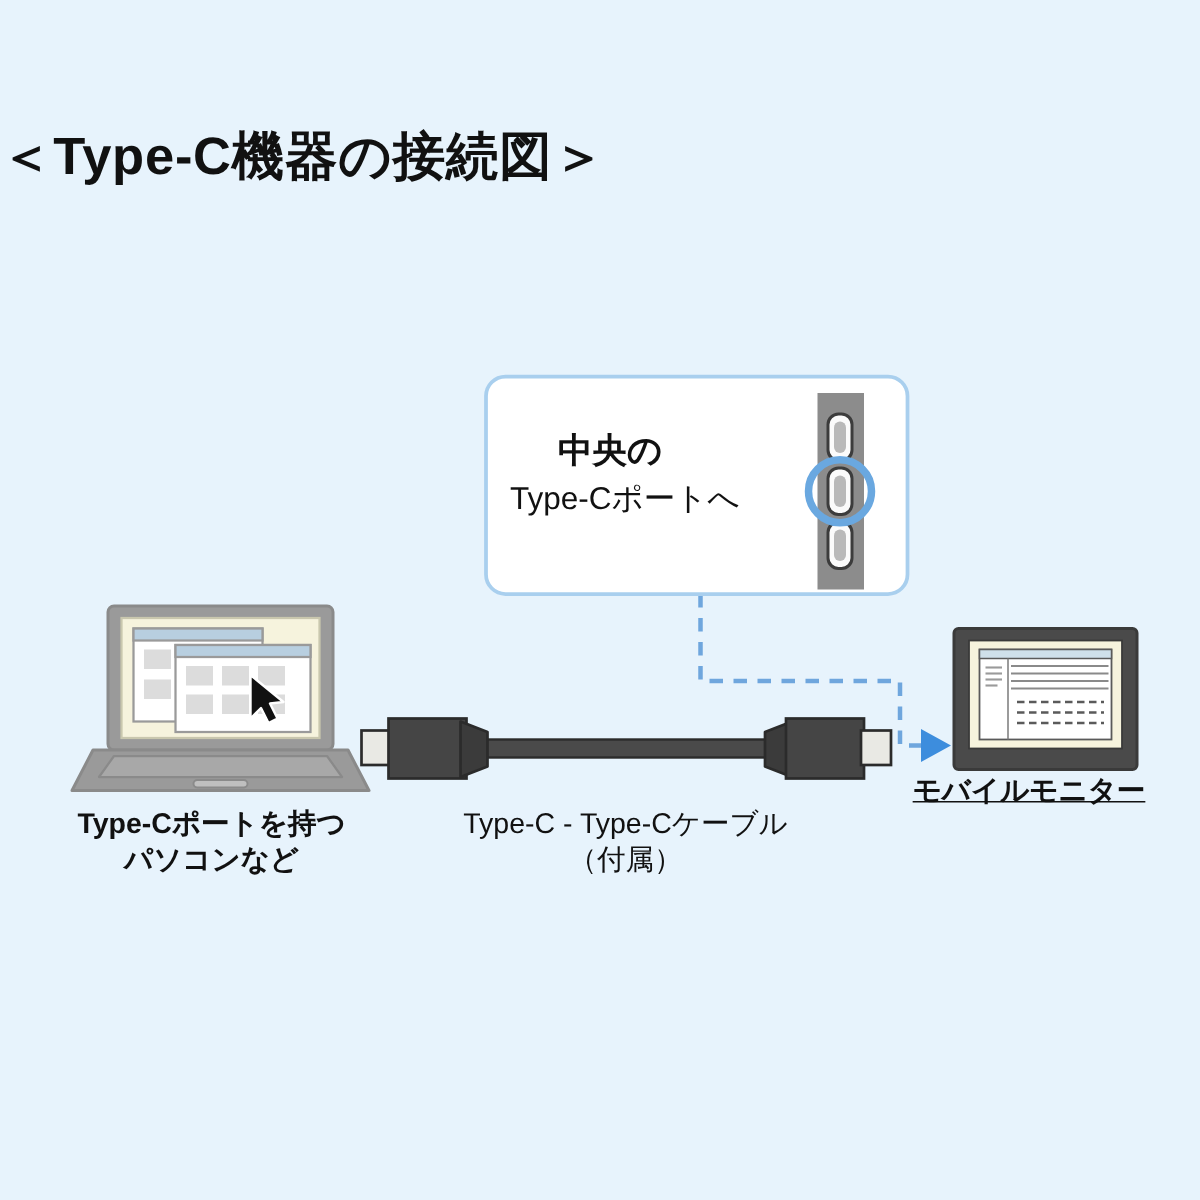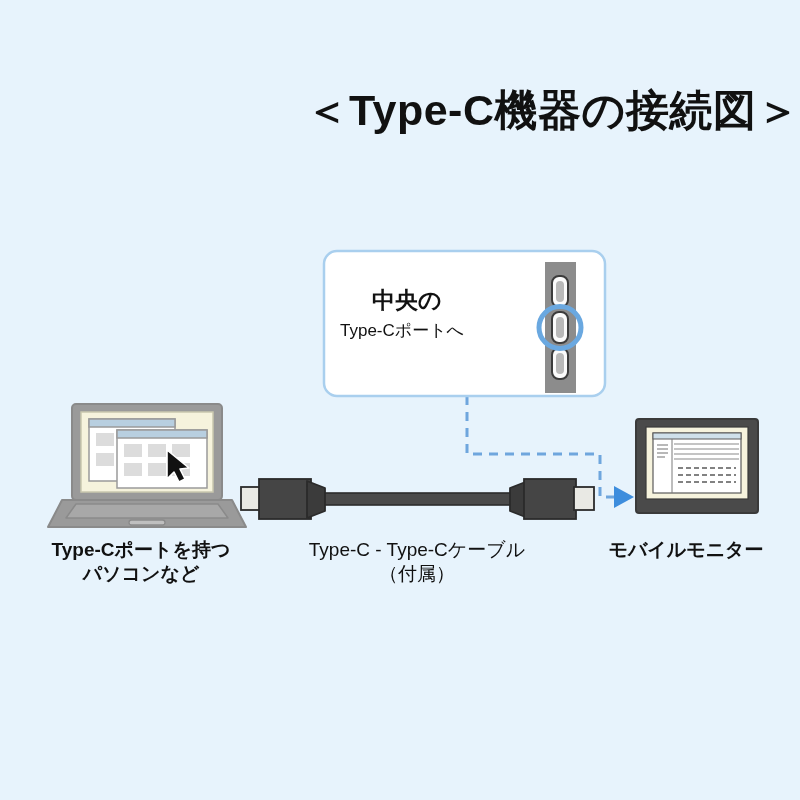--- a/index.html
+++ b/index.html
@@ -32,37 +32,37 @@
   .txt {
     position: absolute;
     white-space: pre;
     color: #111111;
     line-height: 1.28;
   }
   #page-title {
     left: 0;
     top: 83px;
     width: 800px;
-    text-align: right;
-    font-size: 43px;
+    text-align: left;
+    font-size: 35px;
     font-weight: bold;
     letter-spacing: 0.5px;
   }
   #callout-line-1 {
     left: 340px;
     top: 286px;
     font-size: 23px;
     font-weight: bold;
     letter-spacing: 0px;
     margin-left: 32px;
   }
   #callout-line-2 {
     left: 340px;
     top: 320px;
-    font-size: 17px;
+    font-size: 21px;
     font-weight: normal;
     letter-spacing: 0px;
     text-align: right;
   }
   .caption {
     text-align: center;
     font-size: 19px;
   }
   .caption.bold { font-weight: bold; }
   .caption.normal { font-weight: normal; }
@@ -71,22 +71,23 @@
     top: 538px;
     width: 262px;
   }
   #caption-cable {
     left: 262px;
     top: 538px;
     width: 310px;
   }
   #caption-monitor {
     left: 580px;
-    top: 538px;
+    top: 516px;
     width: 212px;
+    text-decoration: underline;
   }
 </style>
 </head>
 <body>
 
 <div id="stage">
 
   <svg id="diagram-svg" viewBox="0 0 800 800" xmlns="http://www.w3.org/2000/svg">
 
     <g>

